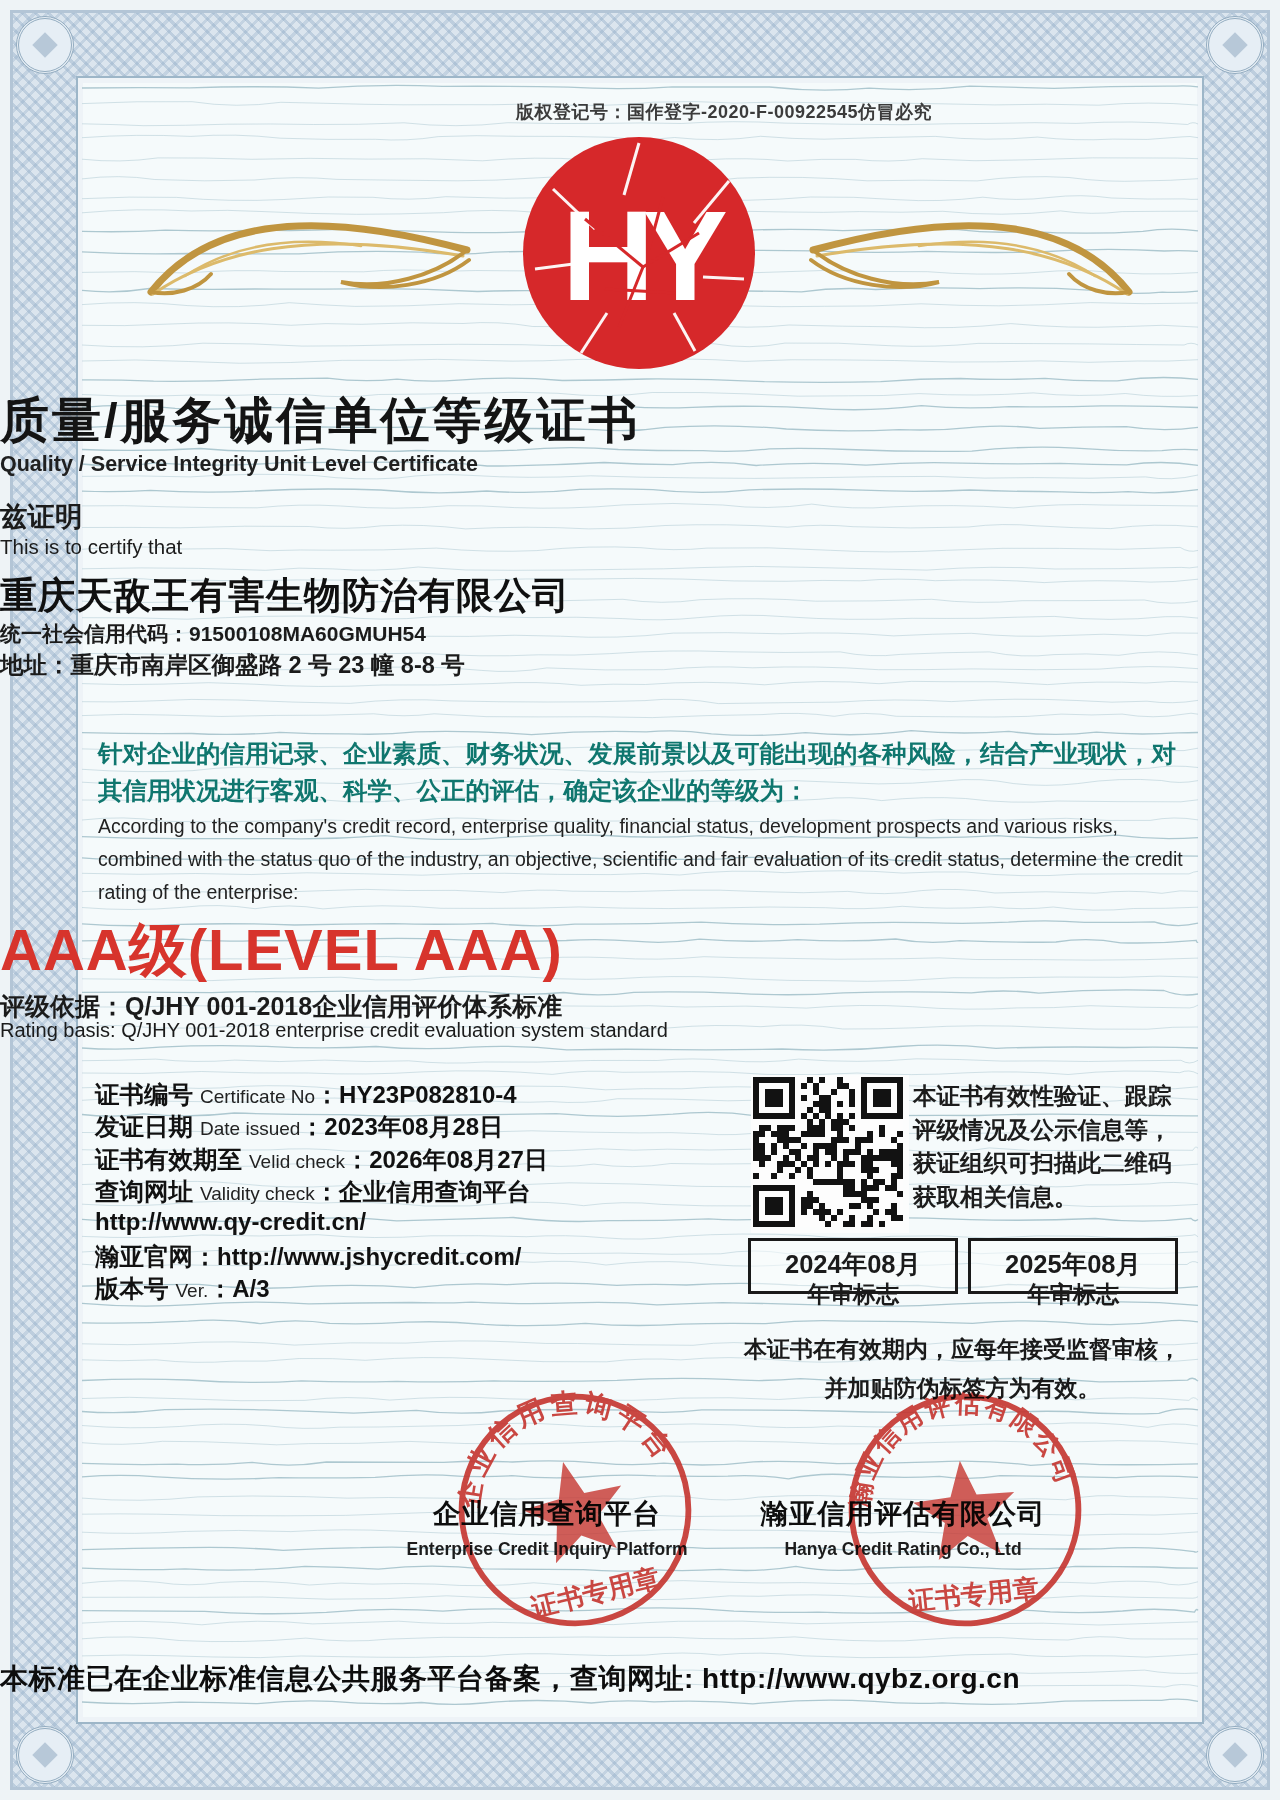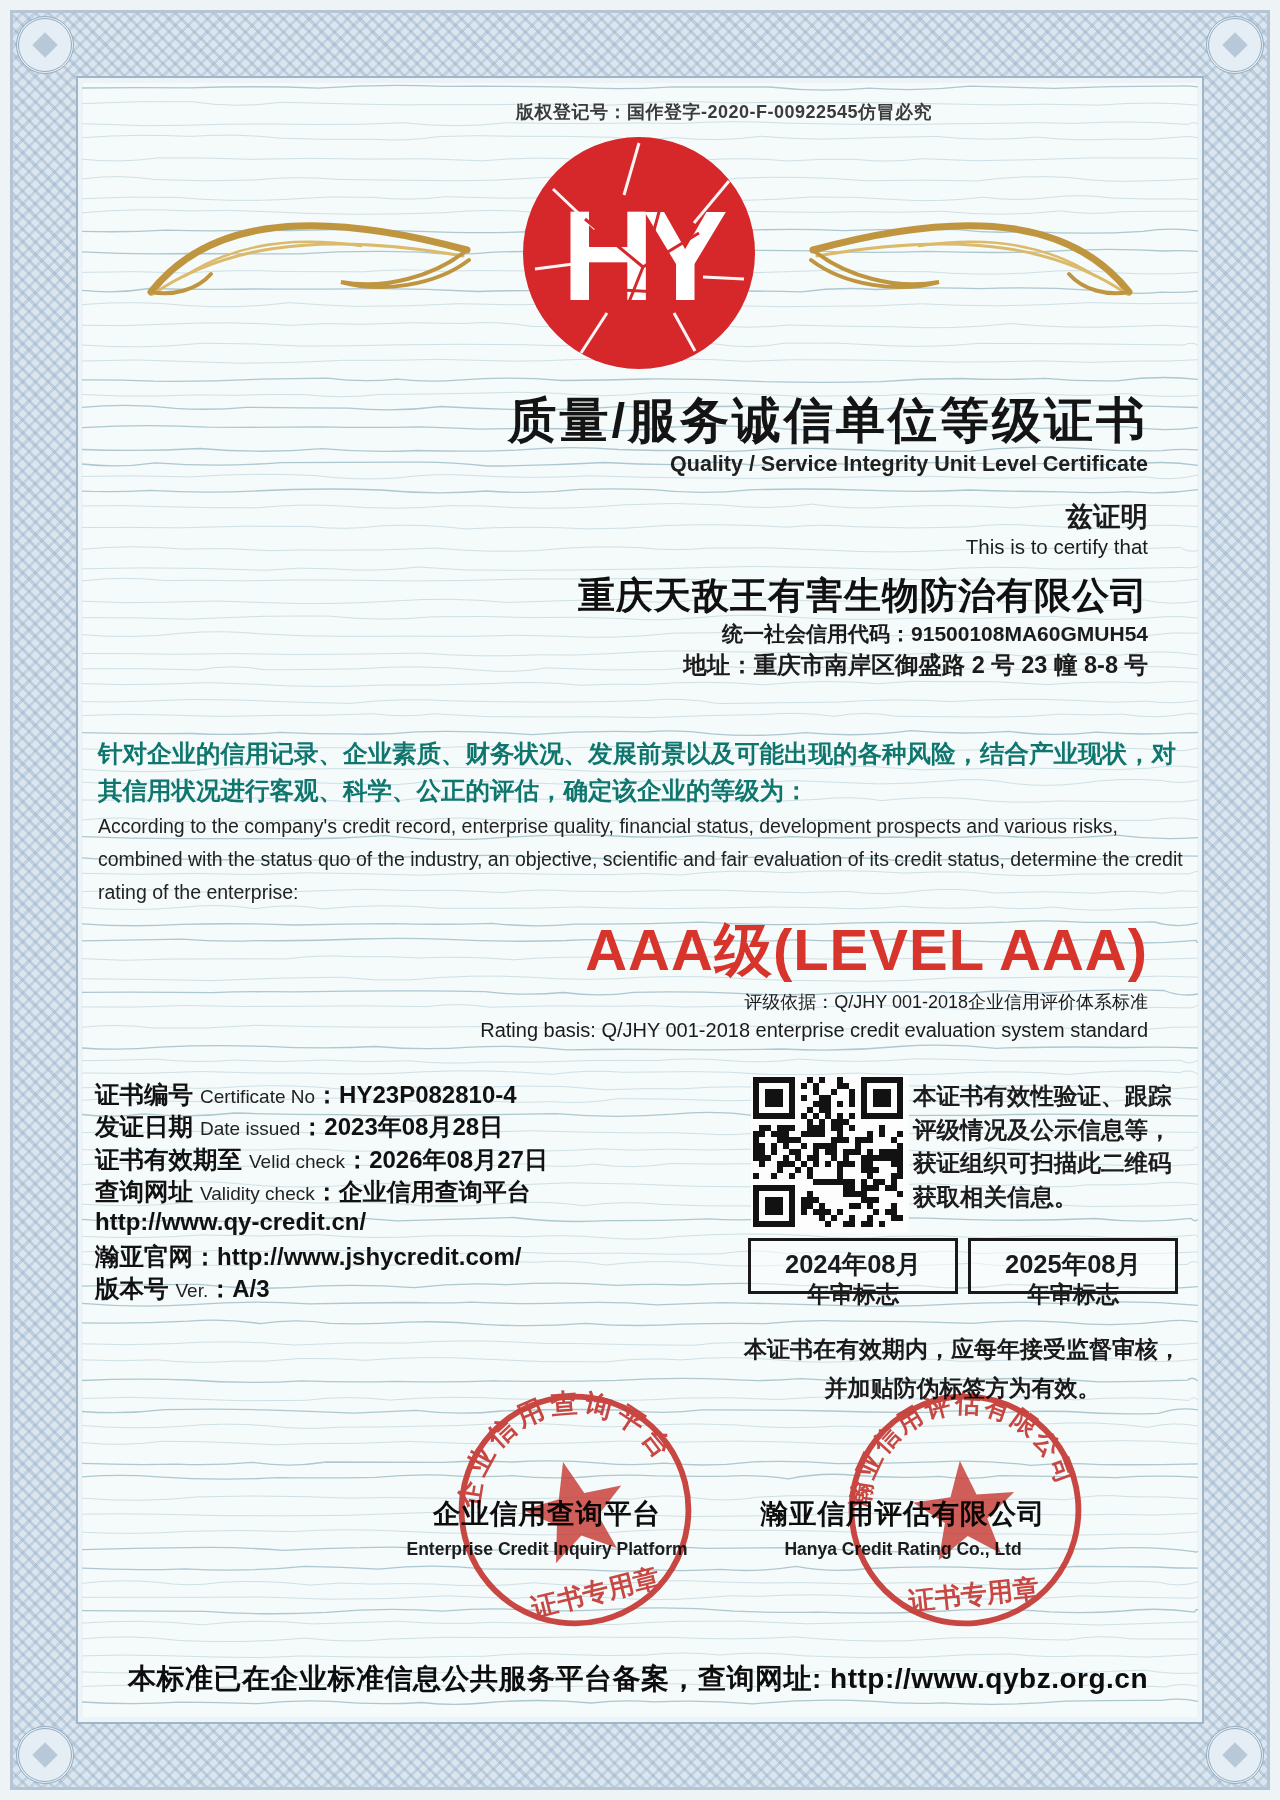--- a/index.html
+++ b/index.html
@@ -29,39 +29,39 @@
   .corner{
     position:absolute;width:52px;height:52px;border-radius:50%;
     border:3px double #93accO;border:3px double #93acc0;background:#e6eef5;z-index:2;
   }
   .corner::after{
     content:"";position:absolute;left:50%;top:50%;width:18px;height:18px;
     transform:translate(-50%,-50%) rotate(45deg);background:#b7c8d8;
   }
   #waves{position:absolute;left:78px;top:78px;z-index:1;pointer-events:none}
   .content{position:absolute;inset:0;z-index:3}
-  .ctr{left:12px;width:1136px;text-align:right}
+  .ctr{left:0;width:1136px;text-align:left}
   
   .copyright{left:516px;top:100px;font-size:18px;font-weight:600;color:#3b3b3b;letter-spacing:.5px}
   .logo{left:523px;top:137px;width:232px;height:232px}
   .flourish{top:196px;width:332px;height:128px}
   .fl-left{left:142px}
   .fl-right{left:806px;transform:scaleX(-1)}
   .title-cn{top:388px;font-size:49px;font-weight:800;letter-spacing:3px;color:#141414}
   .title-en{top:452px;font-size:21.5px;font-weight:700;color:#202020}
   .certify-cn{top:499px;font-size:27.5px;font-weight:600}
   .certify-en{top:535px;font-size:20.5px;font-weight:500}
   .company{top:571px;font-size:37px;font-weight:800;letter-spacing:1px;color:#101010}
   .creditline{top:620px;font-size:21px;font-weight:700}
   .addrline{top:649px;font-size:23.5px;font-weight:600}
   
   .body-cn{left:98px;top:735px;width:1088px;font-size:24.5px;line-height:37px;font-weight:600;color:#0f766e;text-align:left}
   .body-en{left:98px;top:810px;width:1088px;font-size:19.5px;line-height:33px;font-weight:500;color:#222;text-align:left}
   .level{top:912px;font-size:58px;font-weight:800;letter-spacing:1px}
-  .basis-cn{top:990px;font-size:18px;font-weight:400}
+  .basis-cn{top:990px;font-size:25px;font-weight:700}
   .basis-en{top:1019px;font-size:20px;font-weight:500}
   
   .certinfo{left:95px;top:1078px;width:645px}
   .cir{display:flex;align-items:baseline;height:32.4px;white-space:nowrap}
   .lcn{font-size:24.5px;font-weight:700;color:#111}
   .len{font-size:19px;font-weight:500;margin-left:7px;color:#222}
   .lval{font-size:24px;font-weight:600;color:#111}
   
   .qrbox{left:751px;top:1075px;width:154px;height:154px;background:#fcfdfd;padding:2px}
   .qrnote{left:913px;top:1080px;width:276px;font-size:23.5px;line-height:33.5px;font-weight:600;color:#1c1c1c;text-align:left}

